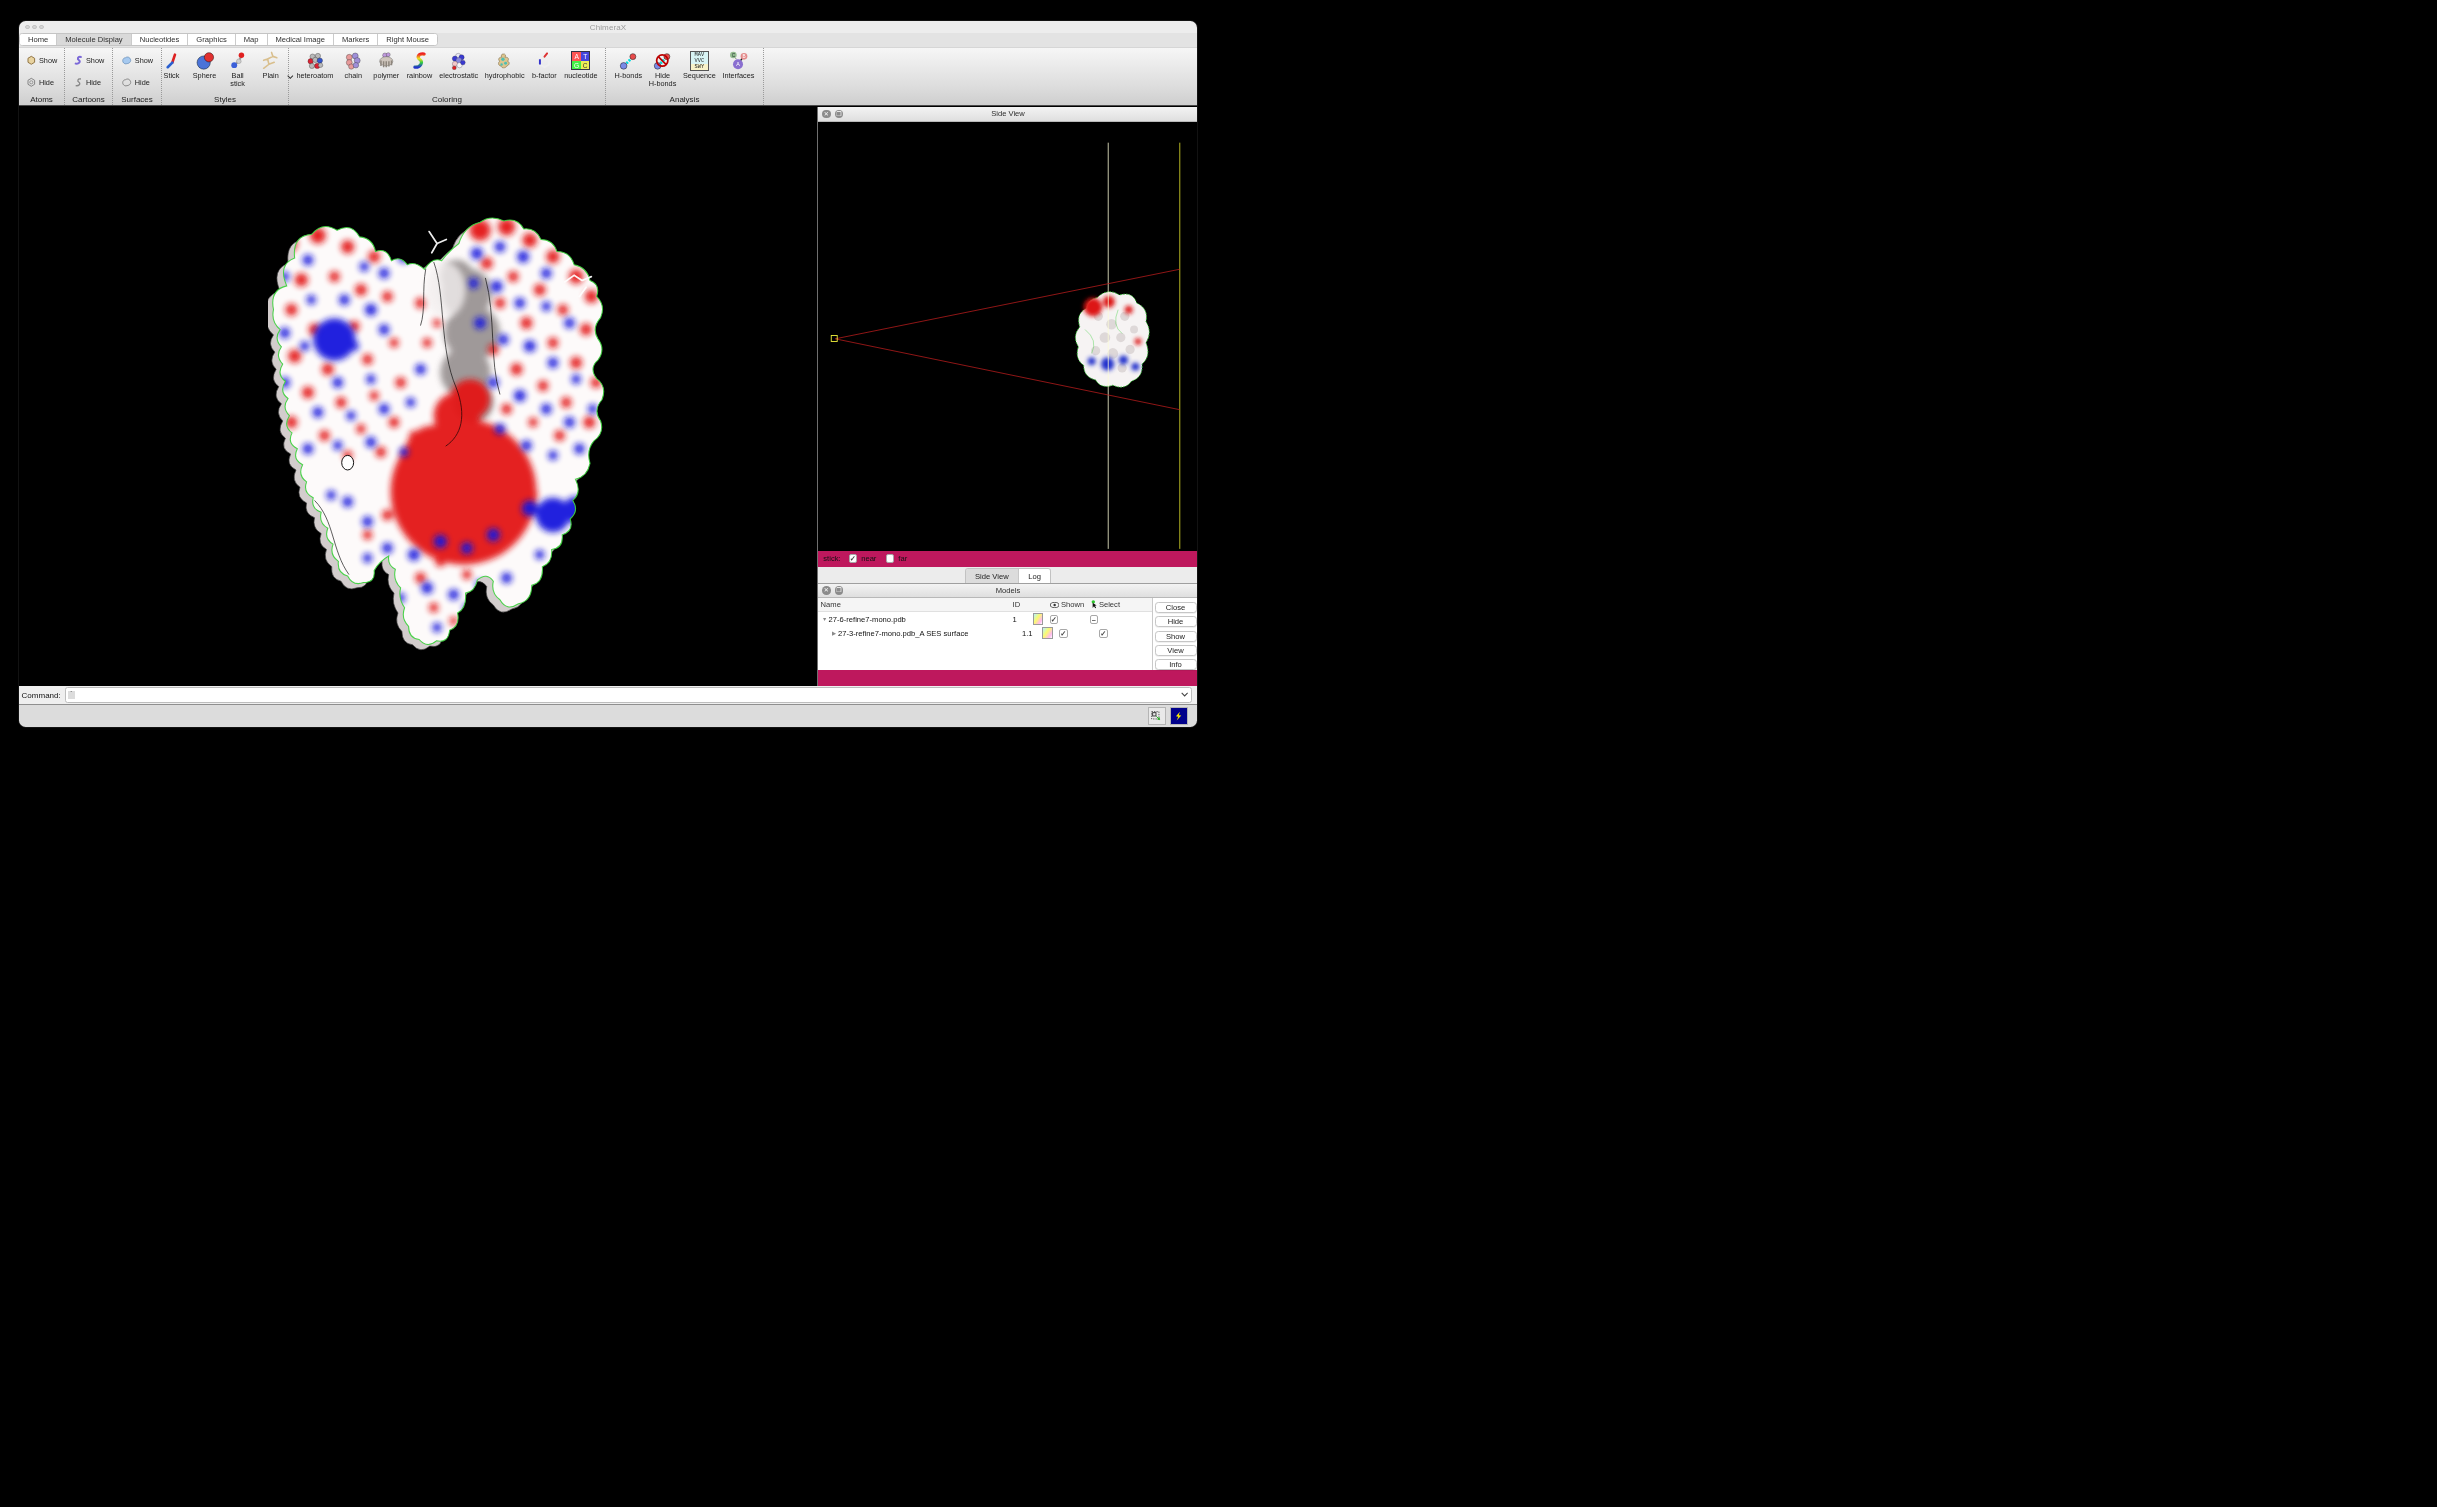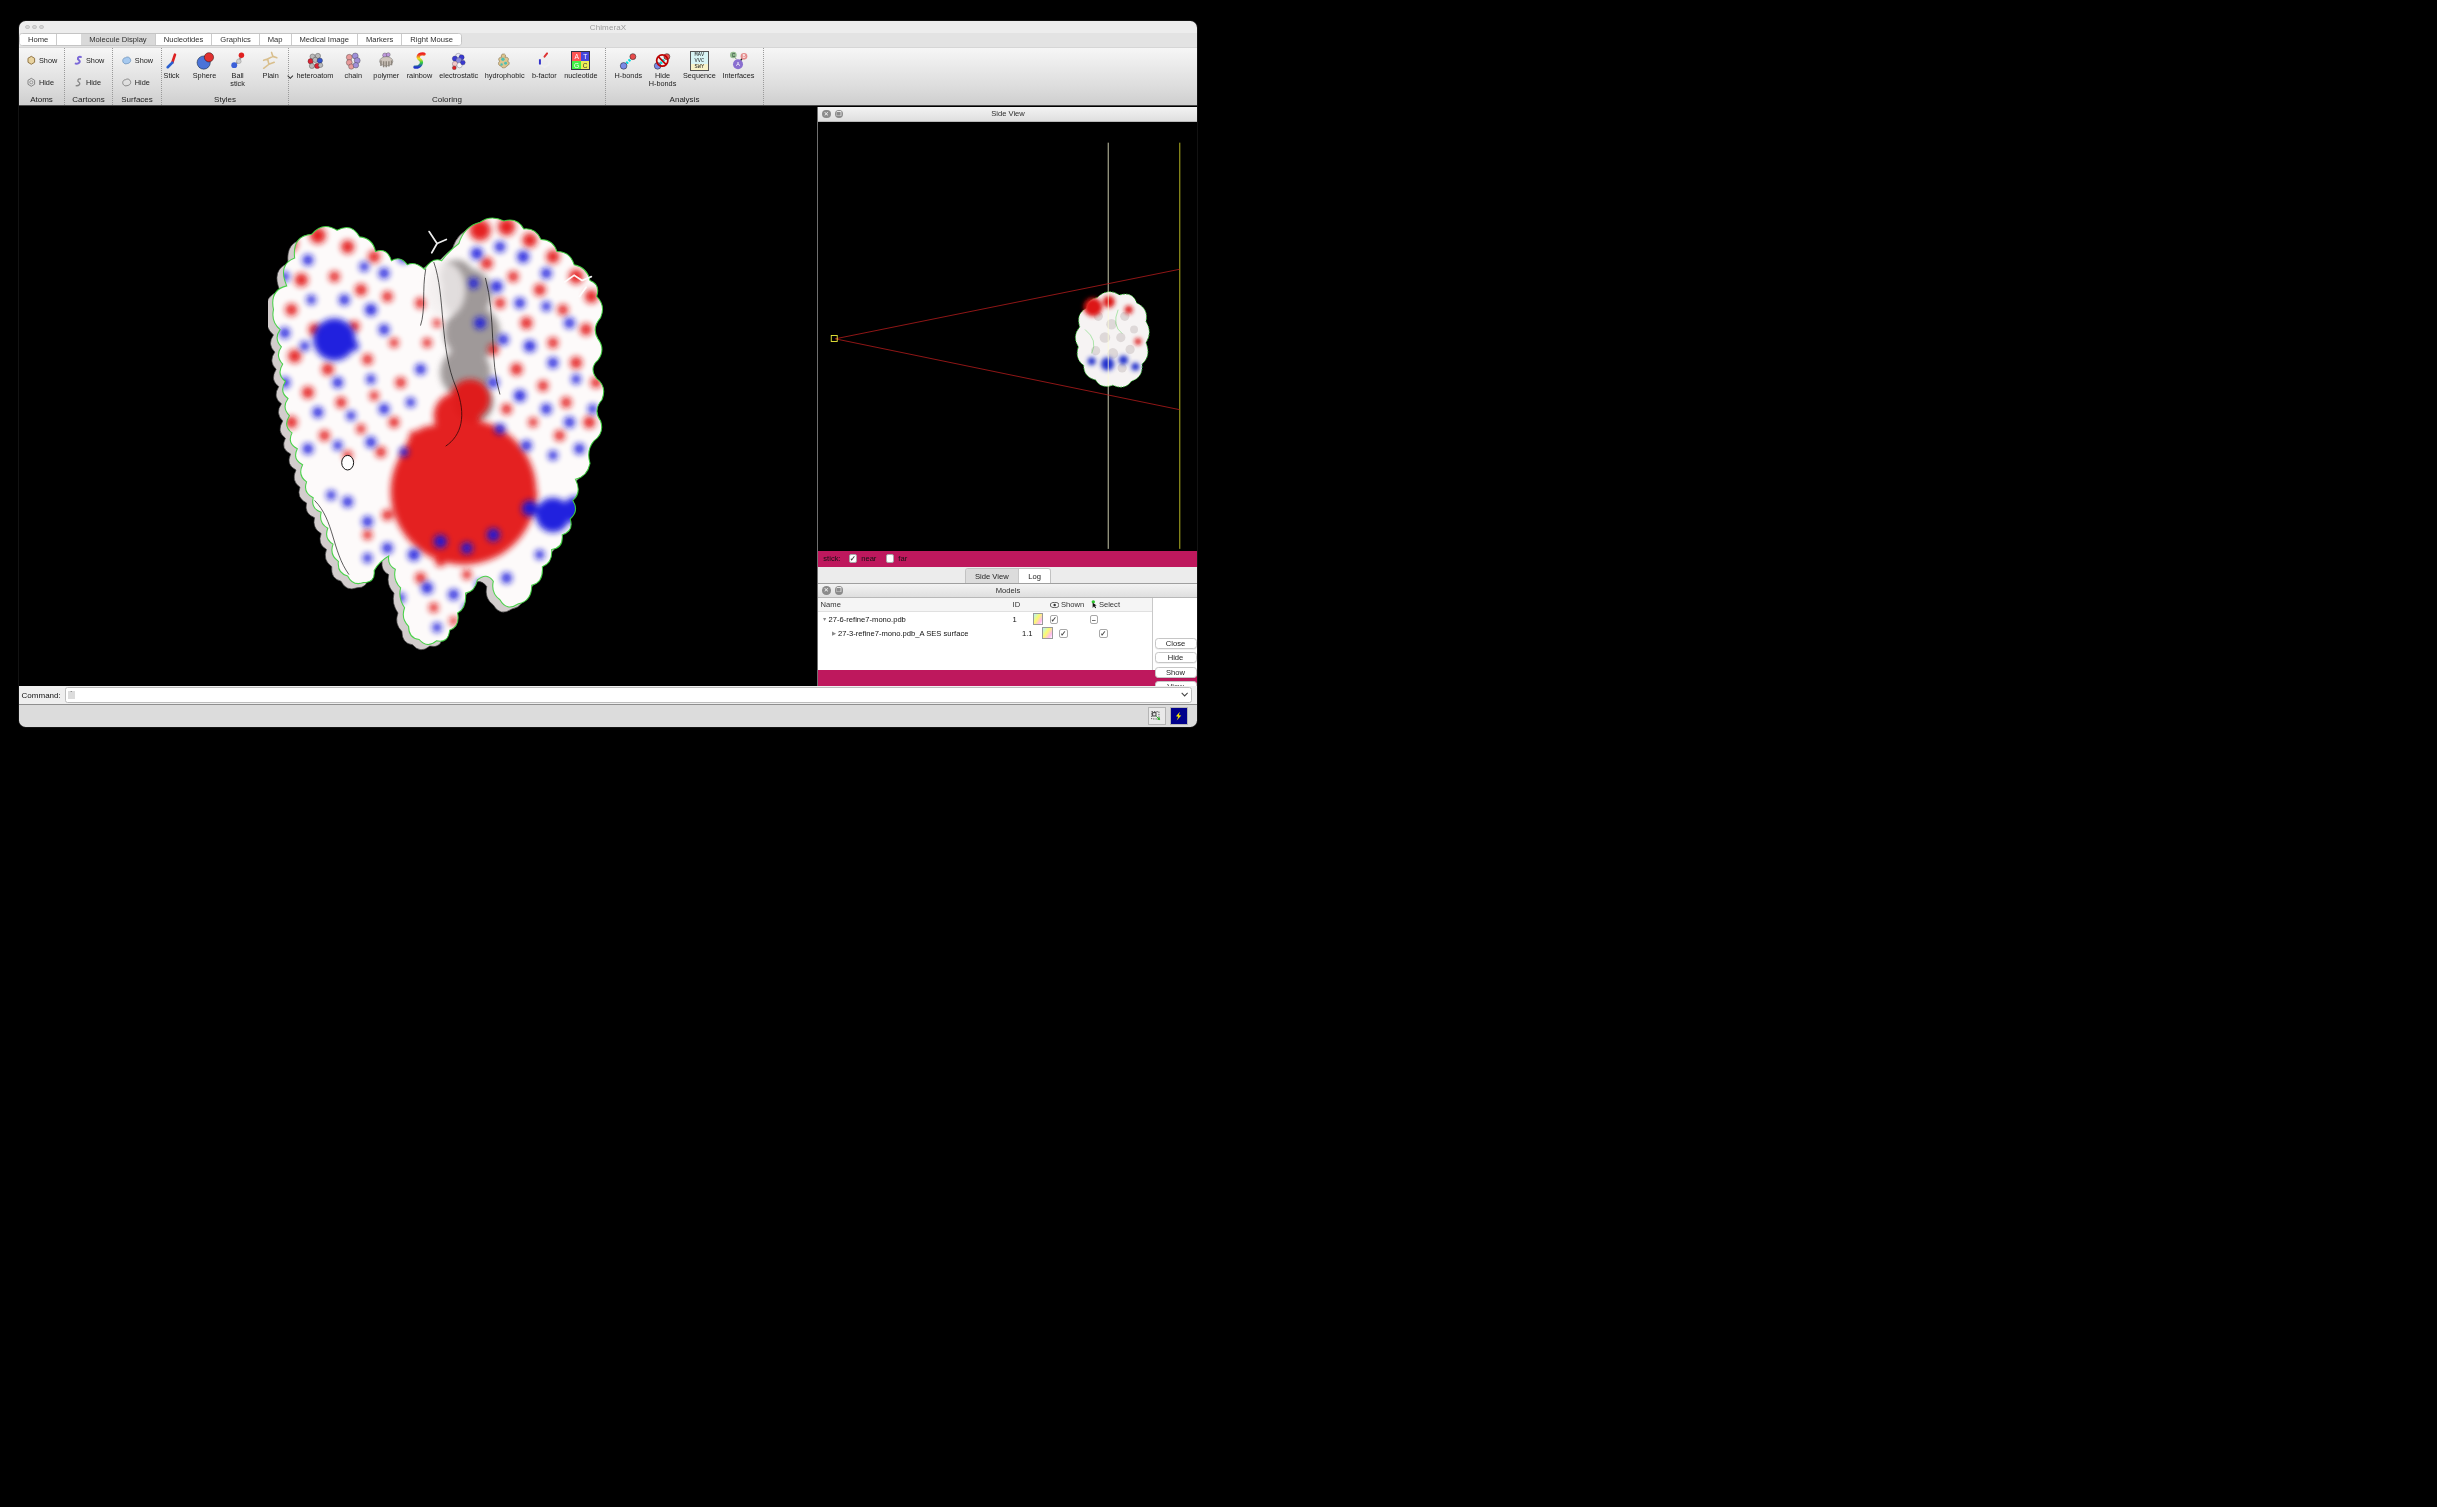--- a/index.html
+++ b/index.html
@@ -12,21 +12,21 @@
   .lights{display:flex;gap:2.6px;margin-left:6px;}
   .light{width:4.6px;height:4.6px;border-radius:50%;background:#d6d6d6;border:0.7px solid #c3c3c3;box-sizing:border-box;}
   .wtitle{position:absolute;left:0;right:0;text-align:center;font-size:8px;color:#9b9b9b;letter-spacing:0.1px;}
   
   .tabrow{position:absolute;left:0;top:12px;width:100%;height:14.6px;background:#e3e3e3;
     display:flex;justify-content:flex-start;align-items:center;border-bottom:0.7px solid #d6d6d6;box-sizing:border-box;}
   .tabs{display:flex;border:0.7px solid #c4c4c4;border-radius:3.3px;overflow:hidden;background:#fff;height:11.3px;}
   .tab{padding:0 8px;font-size:7.6px;color:#2f2f2f;display:flex;align-items:center;background:#fff;
     border-right:0.7px solid #cbcbcb;white-space:nowrap;}
   .tab:last-child{border-right:none;}
-  .tab.active{background:#d9d9d9;margin-left:24px;}
+  .tab.active{background:#d9d9d9;}
   
   .ribbon{position:absolute;left:0;top:26.5px;width:100%;height:58px;
     background:linear-gradient(#f6f6f6,#dcdcdc 70%,#cecece);border-bottom:1.3px solid #4a4a4a;
     box-sizing:border-box;display:flex;}
   .rgroup{position:relative;height:100%;border-right:0.7px dotted #9a9a9a;box-sizing:border-box;
     display:flex;flex-direction:column;align-items:center;}
   .rgroup:last-child{border-right:none;}
   .glabel{position:absolute;bottom:0.7px;left:0;right:0;text-align:center;font-size:8px;color:#1c1c1c;}
   .stackcol{display:flex;flex-direction:column;justify-content:space-around;height:44px;margin-top:2px;}
   .minibtn{display:flex;align-items:center;gap:2.6px;font-size:7.3px;color:#1c1c1c;padding:0.7px 2.6px;cursor:default;}
@@ -65,21 +65,21 @@
   .mhead{display:flex;align-items:center;height:13.2px;background:#f5f5f5;border-bottom:0.7px solid #e0e0e0;color:#333;}
   .mrow{display:flex;align-items:center;height:14px;}
   .cName{width:192px;display:flex;align-items:center;}
   .cId{width:20px;}
   .cSw{width:17px;display:flex;align-items:center;}
   .cShown{width:40px;display:flex;align-items:center;gap:2px;}
   .cSel{width:46px;display:flex;align-items:center;gap:2px;}
   .tri{font-size:5.3px;color:#8a8a8a;width:8px;display:inline-block;text-align:center;}
   .swatch{width:8.6px;height:10px;border:0.7px solid #9a9a9a;
     background:linear-gradient(125deg,#b5f3ff 0%,#fbfb6e 42%,#ffb7f0 78%,#ffffff 100%);}
-  .mbuttons{flex:1;display:flex;flex-direction:column;align-items:center;padding-top:4px;gap:3.3px;margin-top:36px;}
+  .mbuttons{flex:1;display:flex;flex-direction:column;align-items:center;padding-top:4px;gap:3.3px;}
   .mbtn{width:40px;height:13.2px;background:#fff;border:0.7px solid #c6c6c6;border-radius:3.3px;
     font-size:7.6px;color:#222;display:flex;align-items:center;justify-content:center;
     box-shadow:0 0.7px 0.7px rgba(0,0,0,.08);}
   
   .cmdrow{position:absolute;left:0;top:665px;width:100%;height:19px;background:#efefef;
     display:flex;align-items:center;border-bottom:0.7px solid #8f8f8f;box-sizing:border-box;}
   .cmdlabel{font-size:8px;color:#111;margin:0 4px 0 2.6px;}
   .cmdinput{position:relative;flex:1;height:13.2px;background:#fff;border:0.7px solid #bdbdbd;border-radius:2.6px;
     margin-right:5.3px;display:flex;align-items:center;}
   .caretblock{margin-left:2px;background:#dcdcdc;color:#333;font-family:"Liberation Mono",monospace;

